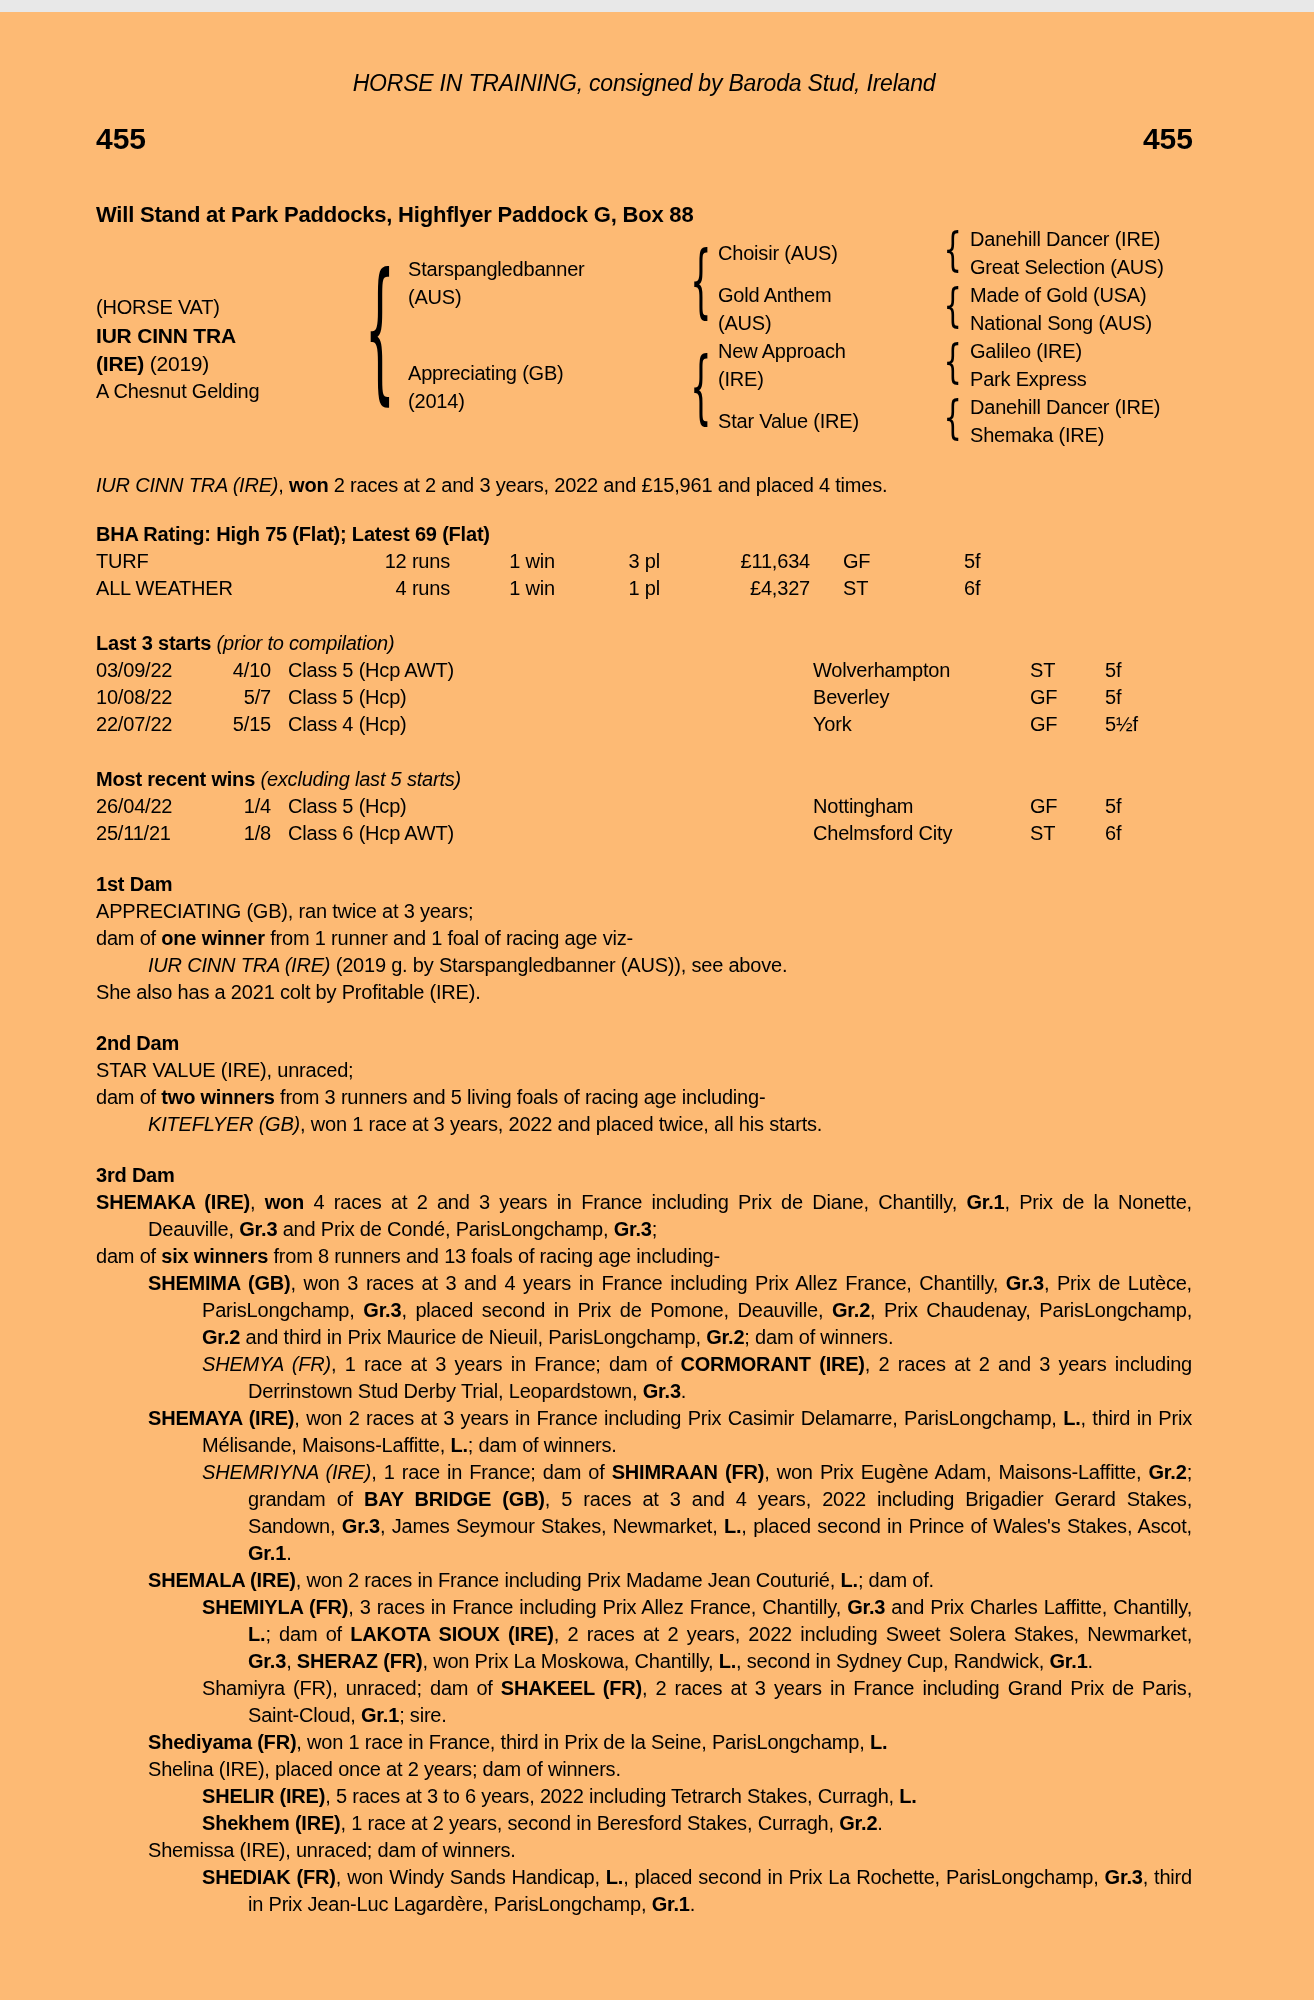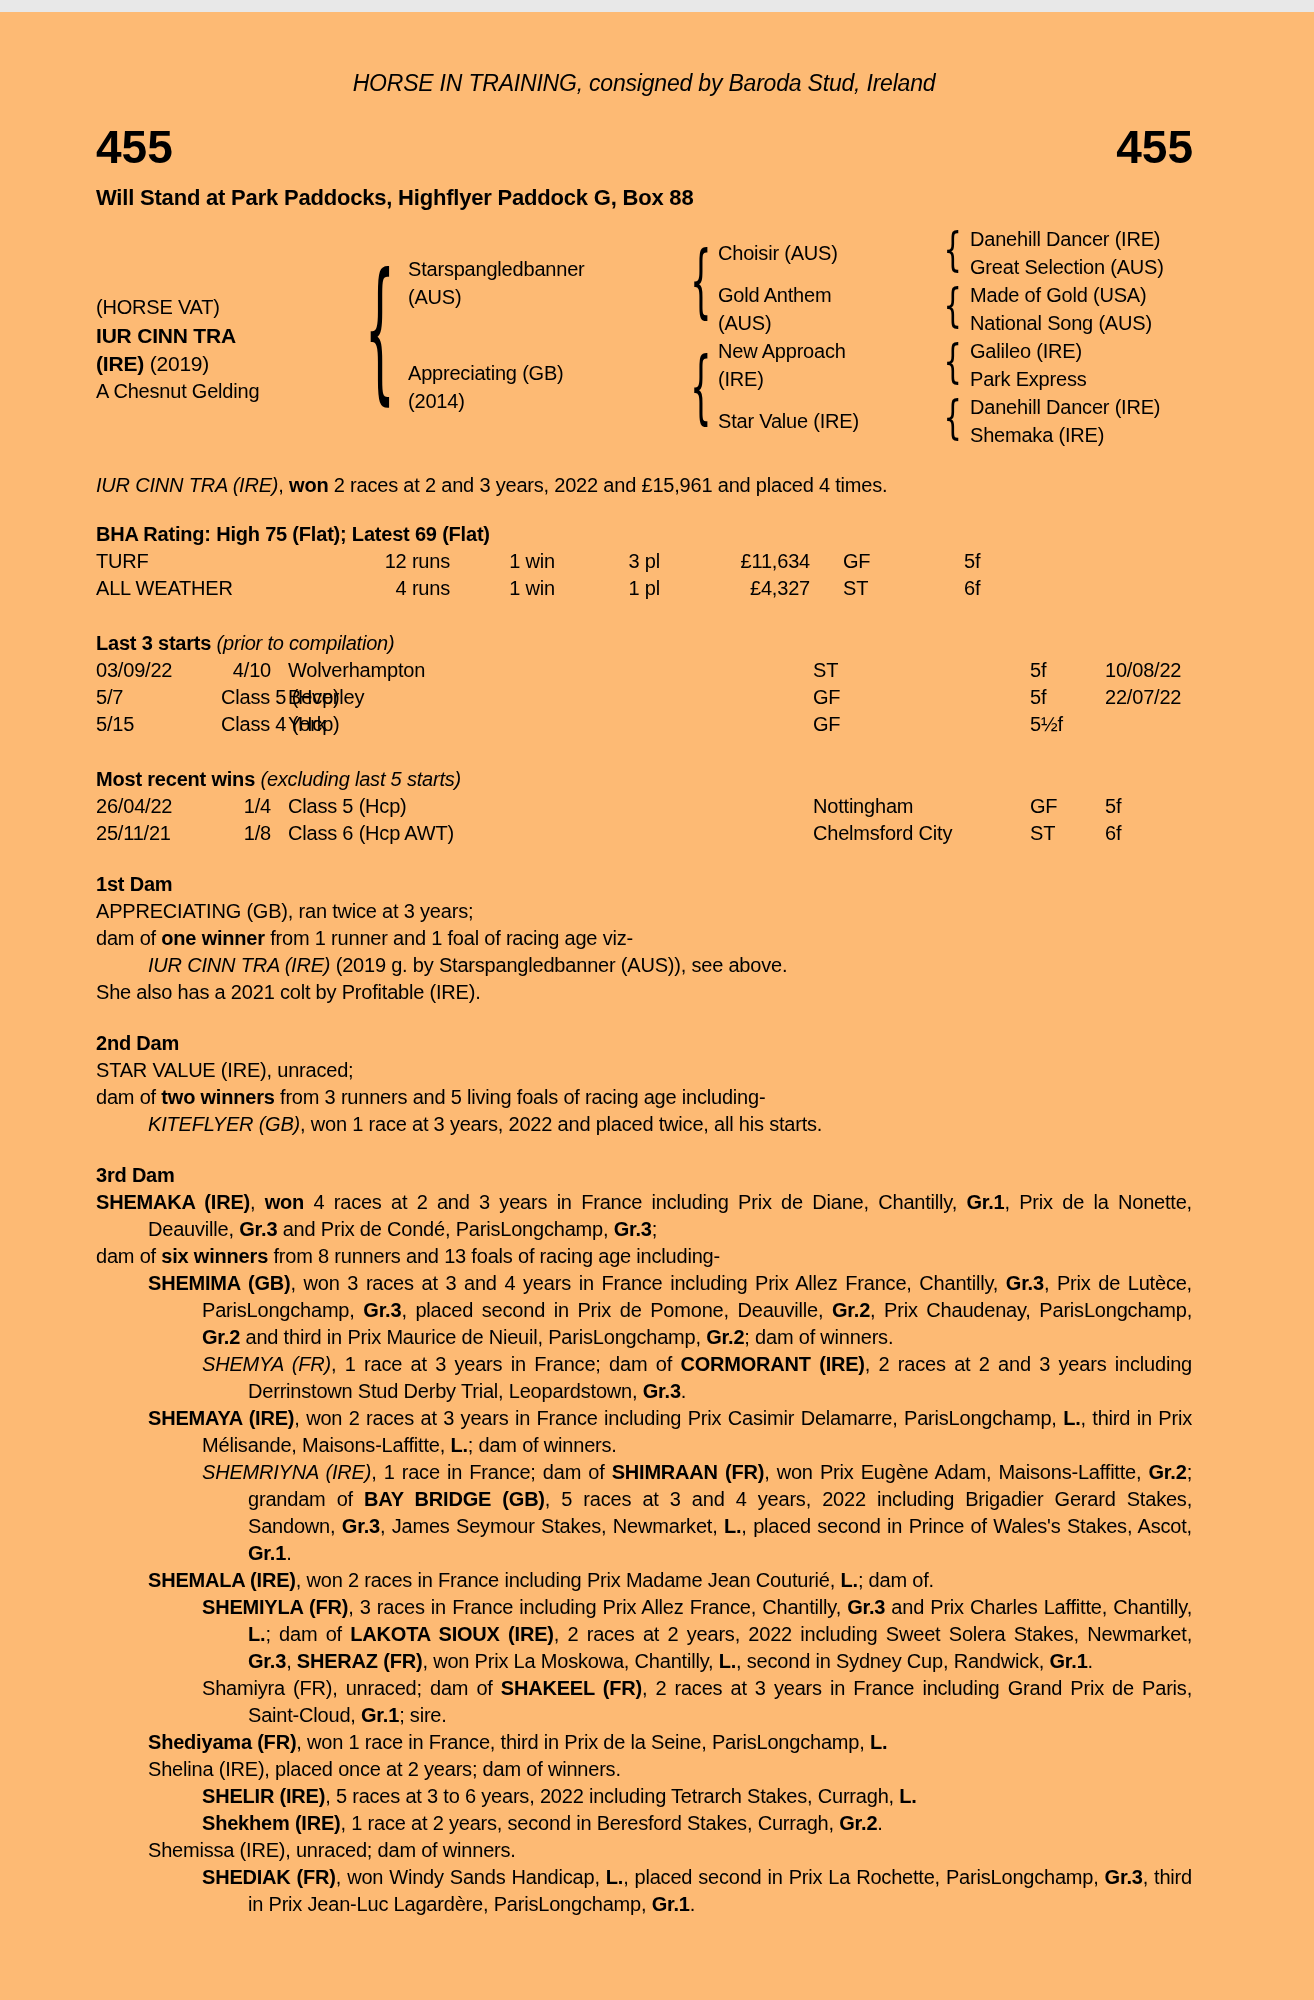--- a/index.html
+++ b/index.html
@@ -4,24 +4,24 @@
 <style>
   html,body{margin:0;padding:0;background:#e8e8e8;}
   .sheet{
     position:relative; width:1314px; height:2000px; background:#fdba74;
     font-family:"Liberation Sans", sans-serif; color:#000;
     overflow:hidden; letter-spacing:-0.2px; margin:12px auto;
   }
   .abs{position:absolute;}
   .title{top:58px; left:96px; width:1096px; text-align:center;
          font-style:italic; font-size:23px; font-weight:bold; font-weight:normal;}
-  .catnum{top:112px; font-size:46px; font-weight:bold; letter-spacing:0px; line-height:1;}
+  .catnum{top:112px; font-size:30px; font-weight:bold; letter-spacing:0px; line-height:1;}
   .catnum.left{left:96px;}
   .catnum.right{right:121px;}
-  .stand{top:173px; left:96px; width:1096px; font-size:22px; font-weight:bold;}
+  .stand{top:190px; left:96px; width:1096px; font-size:22px; font-weight:bold;}
 
   .main{position:absolute; top:214px; left:96px; width:1096px;}
 
   
   .pedigree{position:relative; height:226px; font-size:20px;}
   .pline{position:absolute; line-height:27px; white-space:nowrap;}
   .subject-name{font-size:21px;}
   .brace{position:absolute; font-family:"DejaVu Sans",sans-serif; font-weight:normal;
          line-height:1; transform-origin:center center; color:#000;}
 
@@ -124,20 +124,21 @@
       <div>ST</div>
       <div>6f</div>
     </div>
 
     <div class="sechead tbl-head">
       <span>Last 3 starts</span><span class="it"> (prior to compilation)</span>
     </div>
     <div class="starts-grid">
       <div>03/09/22</div>
       <div>4/10</div>
+      <div>Class 5 (Hcp AWT)</div>
       <div>Wolverhampton</div>
       <div>ST</div>
       <div>5f</div>
       <div>10/08/22</div>
       <div>5/7</div>
       <div>Class 5 (Hcp)</div>
       <div>Beverley</div>
       <div>GF</div>
       <div>5f</div>
       <div>22/07/22</div>

